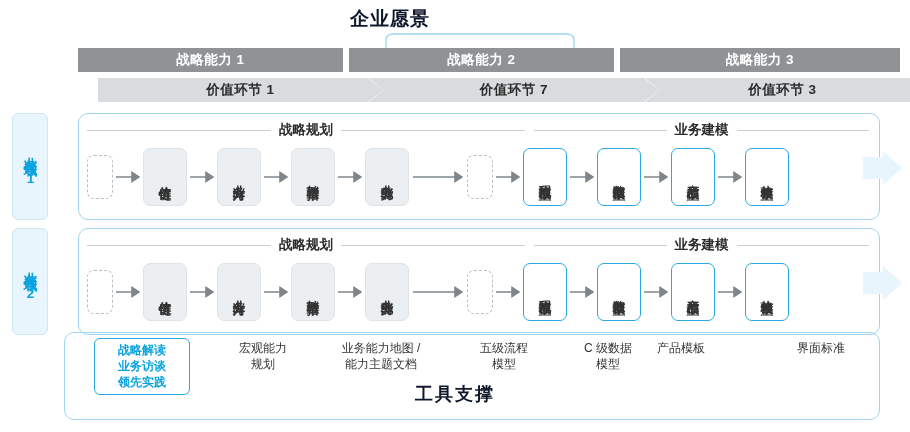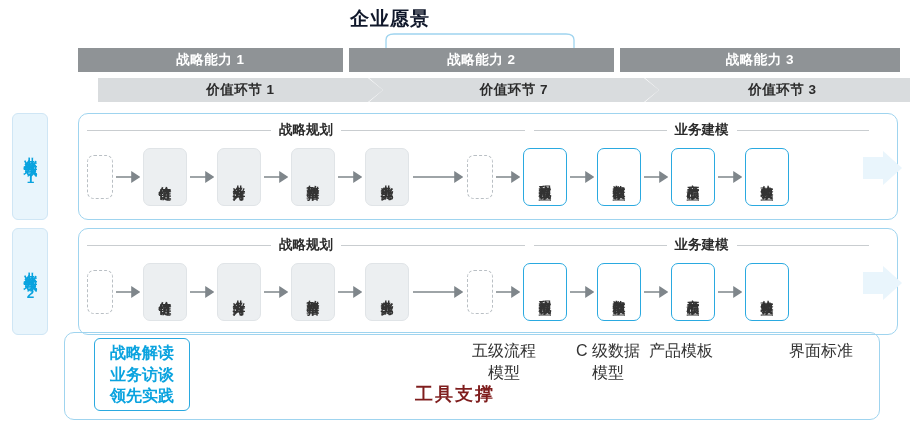--- a/index.html
+++ b/index.html
@@ -51,21 +51,20 @@
     writing-mode:vertical-rl;text-orientation:upright;
     font-size:13.5px;font-weight:bold;color:#0aa3df;letter-spacing:2px;line-height:1.05;
   }
   .dt1{top:113px;height:105px;}
   .dt2{top:228px;height:105px;}
 
   
   .row-box{
     position:absolute;left:78px;width:800px;border:1px solid #9fd4ef;border-radius:10px;
     background:#fff;
-    padding-left:18px;
   }
   .r1{top:113px;height:105px;}
   .r2{top:228px;height:105px;}
 
   
   .row-arrow{
     position:absolute;left:863px;width:40px;height:34px;
   }
   .ra1{top:151px;}
   .ra2{top:266px;}
@@ -98,42 +97,42 @@
   }
   .arrow{
     width:30px;display:flex;align-items:center;justify-content:center;
   }
   .arrow svg{display:block;}
   .long-arrow{width:58px;display:flex;align-items:center;justify-content:center;}
 
   
   .tool-row{position:absolute;left:78px;top:340px;width:800px;height:46px;}
   .tool{
-    position:absolute;top:0;text-align:center;font-size:16px;line-height:1.35;color:#333;
+    position:absolute;top:0;text-align:center;font-size:12px;line-height:1.35;color:#333;
   }
   .tool.box{
     border:1px solid #2aa9e0;border-radius:6px;color:#0aa3df;font-weight:bold;
     padding:3px 6px;box-sizing:border-box;
   }
   .t0{left:16px;width:96px;top:-2px;}
   .t1{left:140px;width:90px;}
   .t2{left:243px;width:120px;}
   .t3{left:383px;width:86px;}
   .t4{left:490px;width:80px;}
   .t5{left:556px;width:94px;}
   .t6{left:700px;width:86px;font-family:Liberation Serif, serif;}
 
   
   .tool-box{
     position:absolute;left:64px;top:332px;width:814px;height:86px;
     border:1px solid #9fd4ef;border-radius:10px;
   }
   .tool-title{
     position:absolute;left:0;top:382px;width:910px;text-align:center;
-    font-size:18px;font-weight:bold;color:#7f1d1d;letter-spacing:2px;
+    font-size:18px;font-weight:bold;color:#0f172a;letter-spacing:2px;
   }
 
   
   .top-connector{position:absolute;left:380px;top:30px;width:200px;height:20px;}
 </style>
 </head>
 <body>
 
 <div class="canvas">
 
@@ -349,20 +348,24 @@
         <path d="M0 6 L20 6 L20 0 L39 17 L20 34 L20 28 L0 28 Z" fill="#e9f5fc"></path>
       </svg>
   </div>
 
   <div class="tool-box"></div>
 
   <div class="tool-row">
     <div class="tool box t0" style="white-space:pre-line">战略解读
 业务访谈
 领先实践</div>
+    <div class="tool t1" style="white-space:pre-line">宏观能力
+规划</div>
+    <div class="tool t2" style="white-space:pre-line">业务能力地图 /
+能力主题文档</div>
     <div class="tool t3" style="white-space:pre-line">五级流程
 模型</div>
     <div class="tool t4" style="white-space:pre-line">C 级数据
 模型</div>
     <div class="tool t5" style="white-space:pre-line">产品模板</div>
     <div class="tool t6" style="white-space:pre-line">界面标准</div>
   </div>
 
   <div class="tool-title">工具支撑</div>
 

